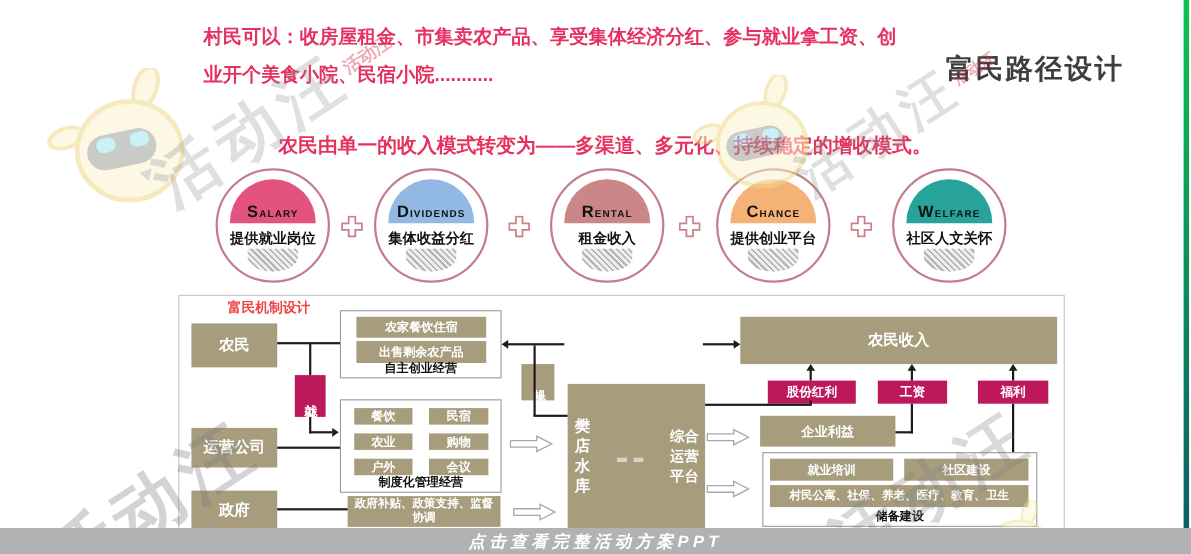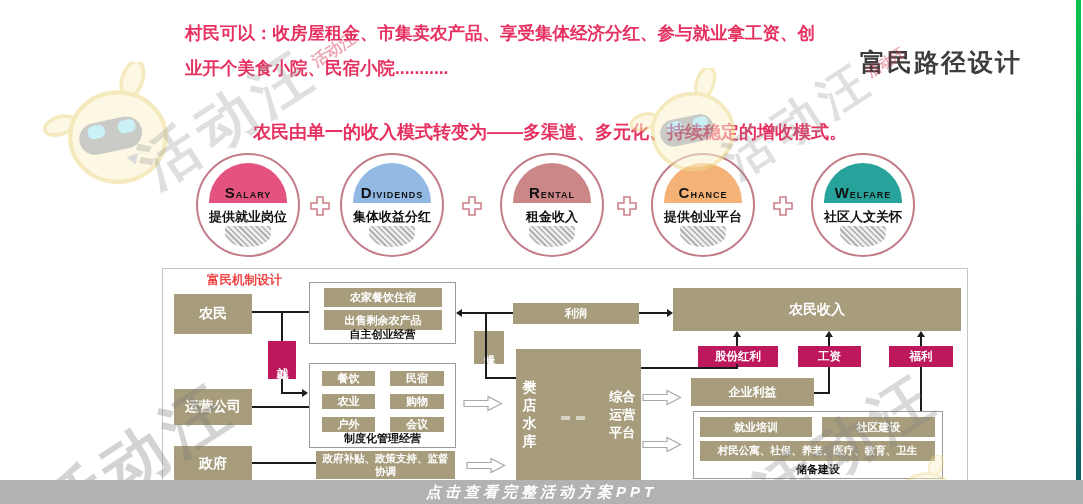--- a/index.html
+++ b/index.html
@@ -143,21 +143,20 @@
       <div class="tbox" style="left:80px;top:30px;width:54px;height:15px;font-size:11px">购物</div>
       <div class="tbox" style="left:12px;top:53px;width:53px;height:15px;font-size:11px">户外</div>
       <div class="tbox" style="left:80px;top:53px;width:54px;height:15px;font-size:11px">会议</div>
       <div class="clabel">制度化管理经营</div>
     </div>
 
     <div class="tbox" style="left:153px;top:182px;width:139px;height:28px;font-size:10.5px;line-height:1.25;padding:0 6px">政府补贴、政策支持、监督协调</div>
 
     <div class="pbox vtext" style="left:105px;top:72px;width:28px;height:38px;font-size:12px">就业</div>
     <div class="tbox vtext" style="left:311px;top:62px;width:30px;height:33px;font-size:11px">规范</div>
-    <div class="tbox" style="left:350px;top:34px;width:126px;height:21px;font-size:11px">利润</div>
 
     <div class="tbox" style="left:353px;top:80px;width:125px;height:132px;flex-direction:row;font-size:14px">
       <div>樊店水库</div>
       <div class="plat-tiny" style="position:static"><i></i><i></i></div>
       <div style="font-size:13px">综合运营平台</div>
     </div>
 
     <div class="tbox" style="left:510px;top:19px;width:288px;height:43px;font-size:14px">农民收入</div>
 
     <div class="pbox" style="left:535px;top:77px;width:80px;height:21px;font-size:11.5px">股份红利</div>

